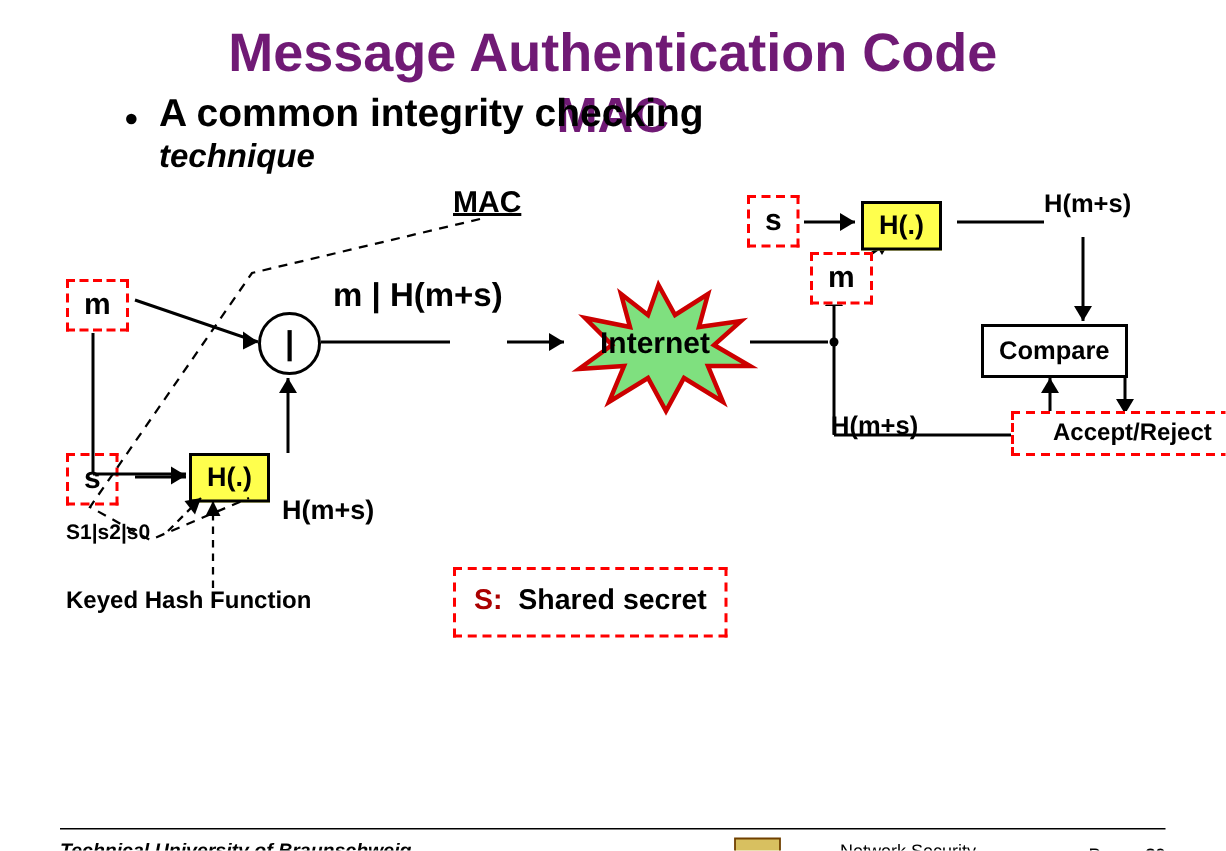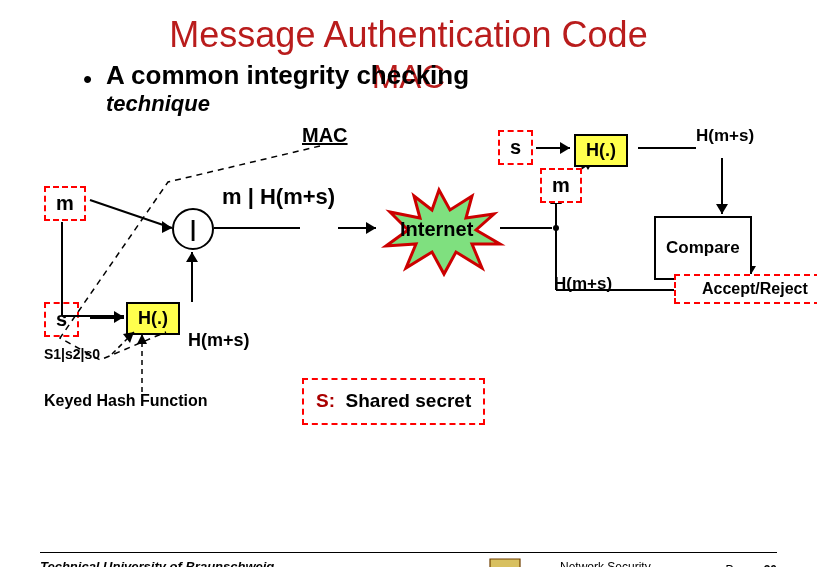--- a/index.html
+++ b/index.html
@@ -4,33 +4,33 @@
 <style>
   * { box-sizing: border-box; }
   html, body { margin: 0; padding: 0; }
   body {
     width: 817px; height: 567px;
     background: #fff;
     font-family: Arial, Helvetica, sans-serif;
     position: relative;
     overflow: hidden;
   }
-  .title { position:absolute; font-weight:normal; color:#b91c1c; }
+  .title { position:absolute; font-weight:bold; color:#701a75; }
   .h1a { top:14px; left:0; width:817px; text-align:center; font-size:36px; }
   .h1b { top:58px; left:0; width:817px; text-align:center; font-size:33px; }
   .bullet { position:absolute; top:64px; left:83px; font-size:26px; }
   .bline1 { position:absolute; top:60px; left:106px; font-size:26px; font-weight:bold; }
   .bline2 { position:absolute; top:91px; left:106px; font-size:22px; font-weight:bold;font-style:italic; }
   .maclabel { position:absolute; top:124px; left:302px; font-size:20px; font-weight:bold; text-decoration:underline; }
   .dbox { position:absolute; border:2px dashed #f00; padding:4px 10px; font-size:20px; font-weight:bold; background:#fff; }
   .concat { position:absolute; width:42px; height:42px; border:2px solid #000; border-radius:50%; display:flex; align-items:center; justify-content:center; font-size:22px; font-weight:bold; }
   .hbox { position:absolute; border:2px solid #000; background:#ffff4d; padding:4px 10px; font-size:18px; font-weight:bold; }
   .plain { position:absolute; font-size:18px; font-weight:bold; }
   .small { position:absolute; font-size:14px; font-weight:bold; }
-  .cmp { position:absolute; border:2px solid #000; padding:20px 10px; font-size:17px; font-weight:bold; background:#fff; text-align:center; }
+  .cmp { position:absolute; border:2px solid #000; padding:6px 10px; font-size:17px; font-weight:bold; background:#fff; text-align:center; }
   .legend { position:absolute; border:2px dashed #f00; padding:8px 12px; font-size:19px; font-weight:bold; line-height:1.4; }
   .legend .m { color:#070; }
   .legend .s { color:#a00; }
   .footer { position:absolute; bottom:8px; left:40px; right:40px; border-top:1px solid #000; padding-top:6px; font-size:12px; }
   .f-left { position:absolute; left:0; top:6px; width:360px; }
   .f-left .uni { font-style:italic; font-weight:bold; font-size:13px; }
   .f-mid { position:absolute; left:520px; top:6px; font-size:12px; line-height:1.35; }
   .f-page { position:absolute; right:0; top:10px; font-size:12px; }
   .crest { position:absolute; left:448px; top:4px; width:34px; height:40px; }
   svg.net { position:absolute; overflow:visible; }

